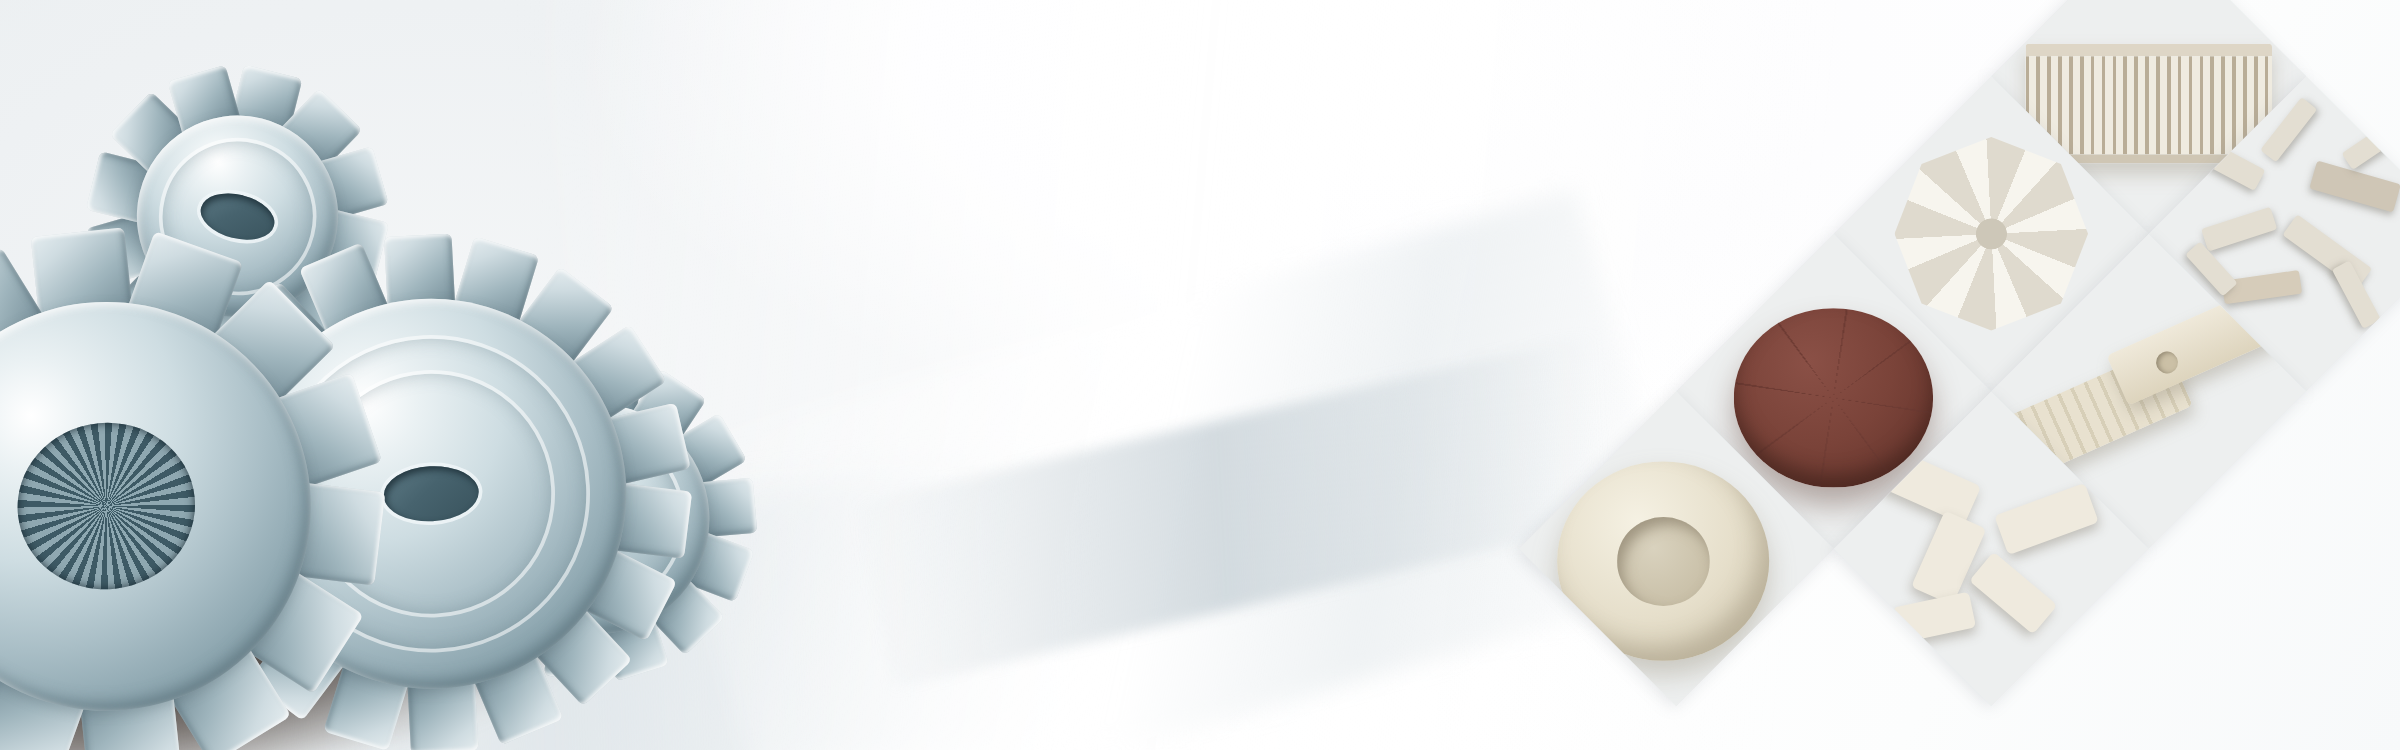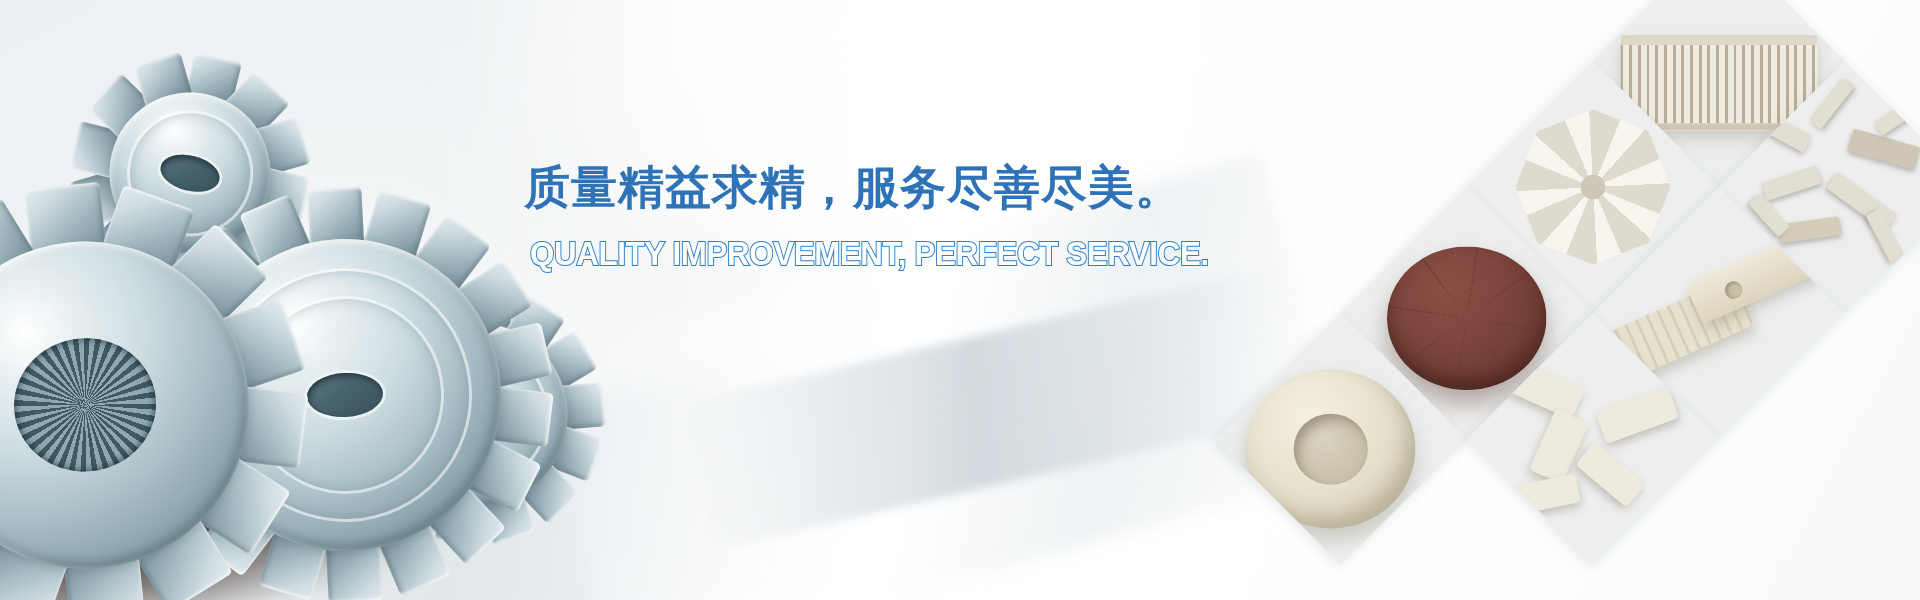--- a/index.html
+++ b/index.html
@@ -305,24 +305,20 @@
           <div class="tooth" style="width: 75.25px; height: 92.45px; transform: translate(-50%, -50%) rotate(180deg) translateY(-174.15px);"></div>
           <div class="tooth" style="width: 75.25px; height: 92.45px; transform: translate(-50%, -50%) rotate(205.714deg) translateY(-174.15px);"></div>
           <div class="tooth" style="width: 75.25px; height: 92.45px; transform: translate(-50%, -50%) rotate(231.429deg) translateY(-174.15px);"></div>
           <div class="tooth" style="width: 75.25px; height: 92.45px; transform: translate(-50%, -50%) rotate(334.286deg) translateY(-174.15px);"></div>
         </div>
       <div class="disc" style="width:76%;height:76%;"></div>
       <div class="spline" style="width:33%;height:31%;"></div>
     </div>
   </div>
 
-  <div id="copy">
-    <h1 id="headline-cn">质量精益求精，服务尽善尽美。</h1>
-    <div id="headline-en">QUALITY IMPROVEMENT, PERFECT SERVICE.</div>
-  </div>
 
   <div id="collage">
 
     <div class="dia" style="left:312px;top:-28px;">
       <div class="ph ph-vent">
           <div class="grille"></div>
         </div>
     </div>
 
     <div class="dia" style="left:186px;top:98px;">

